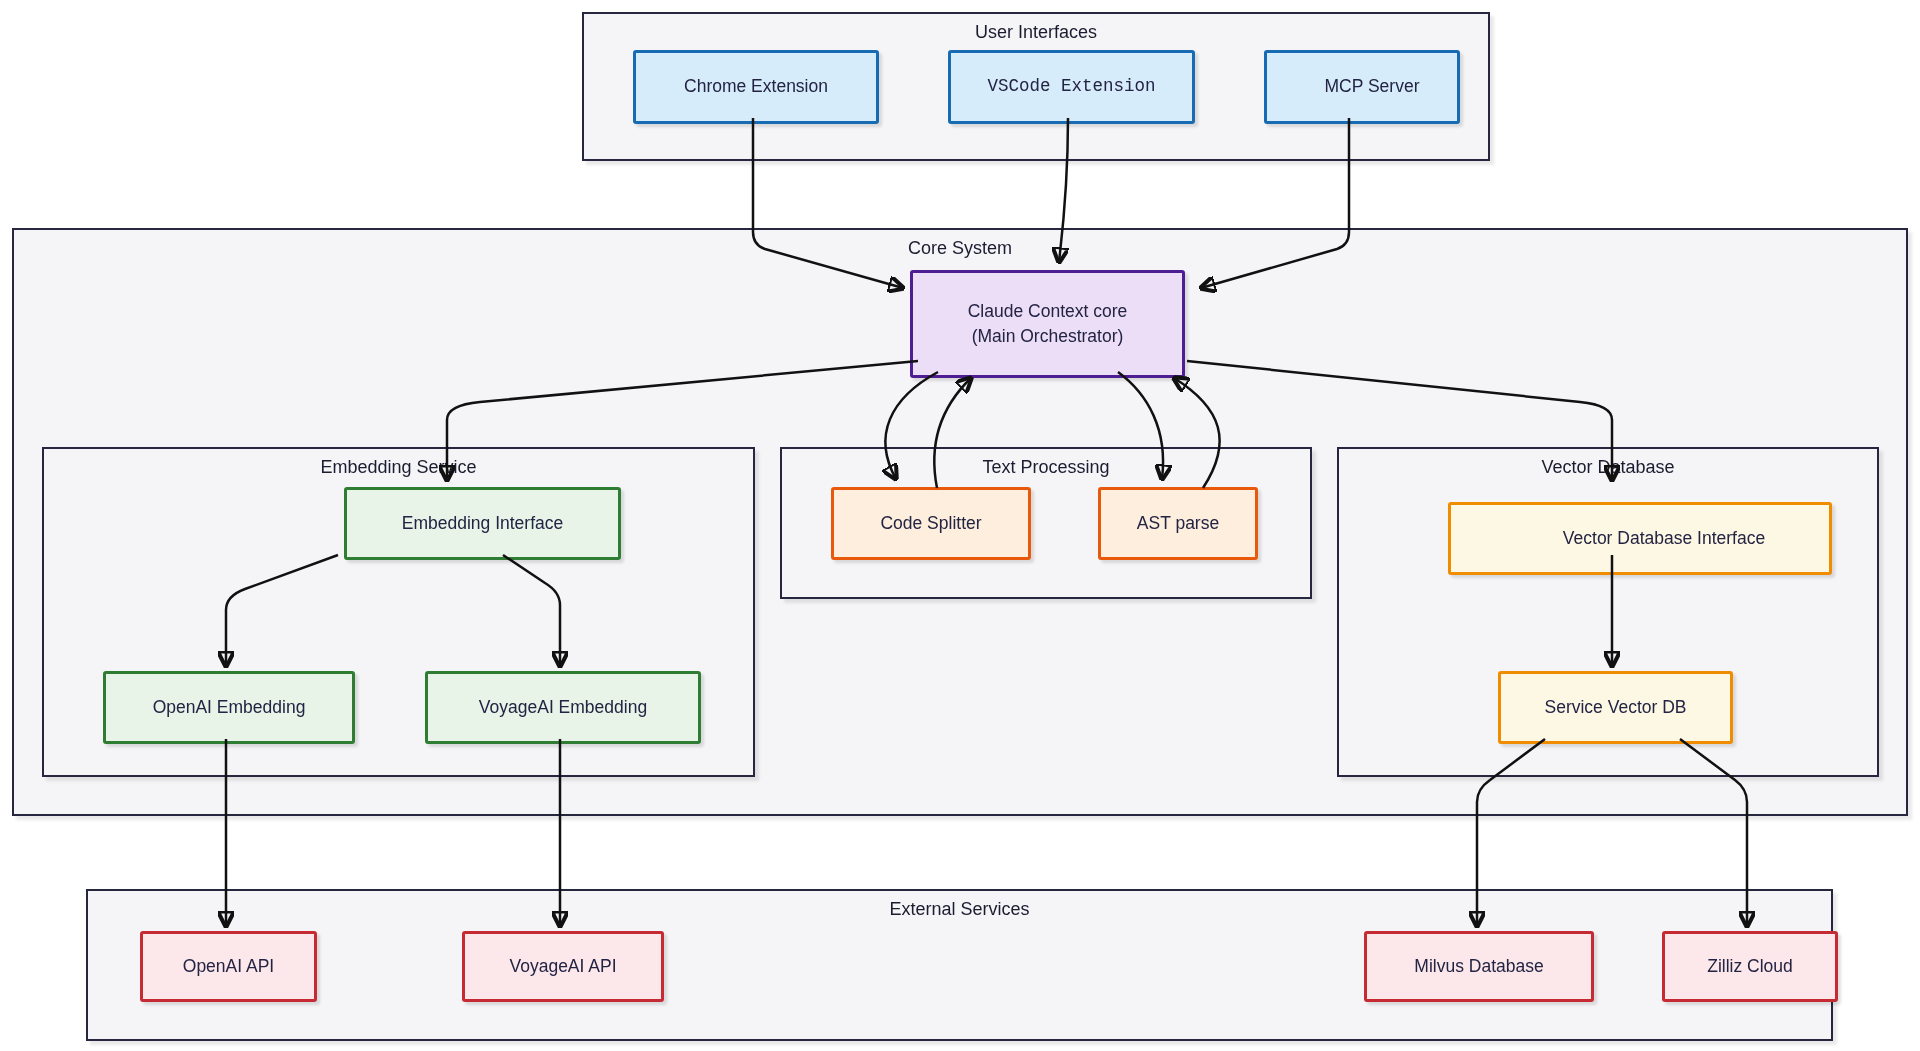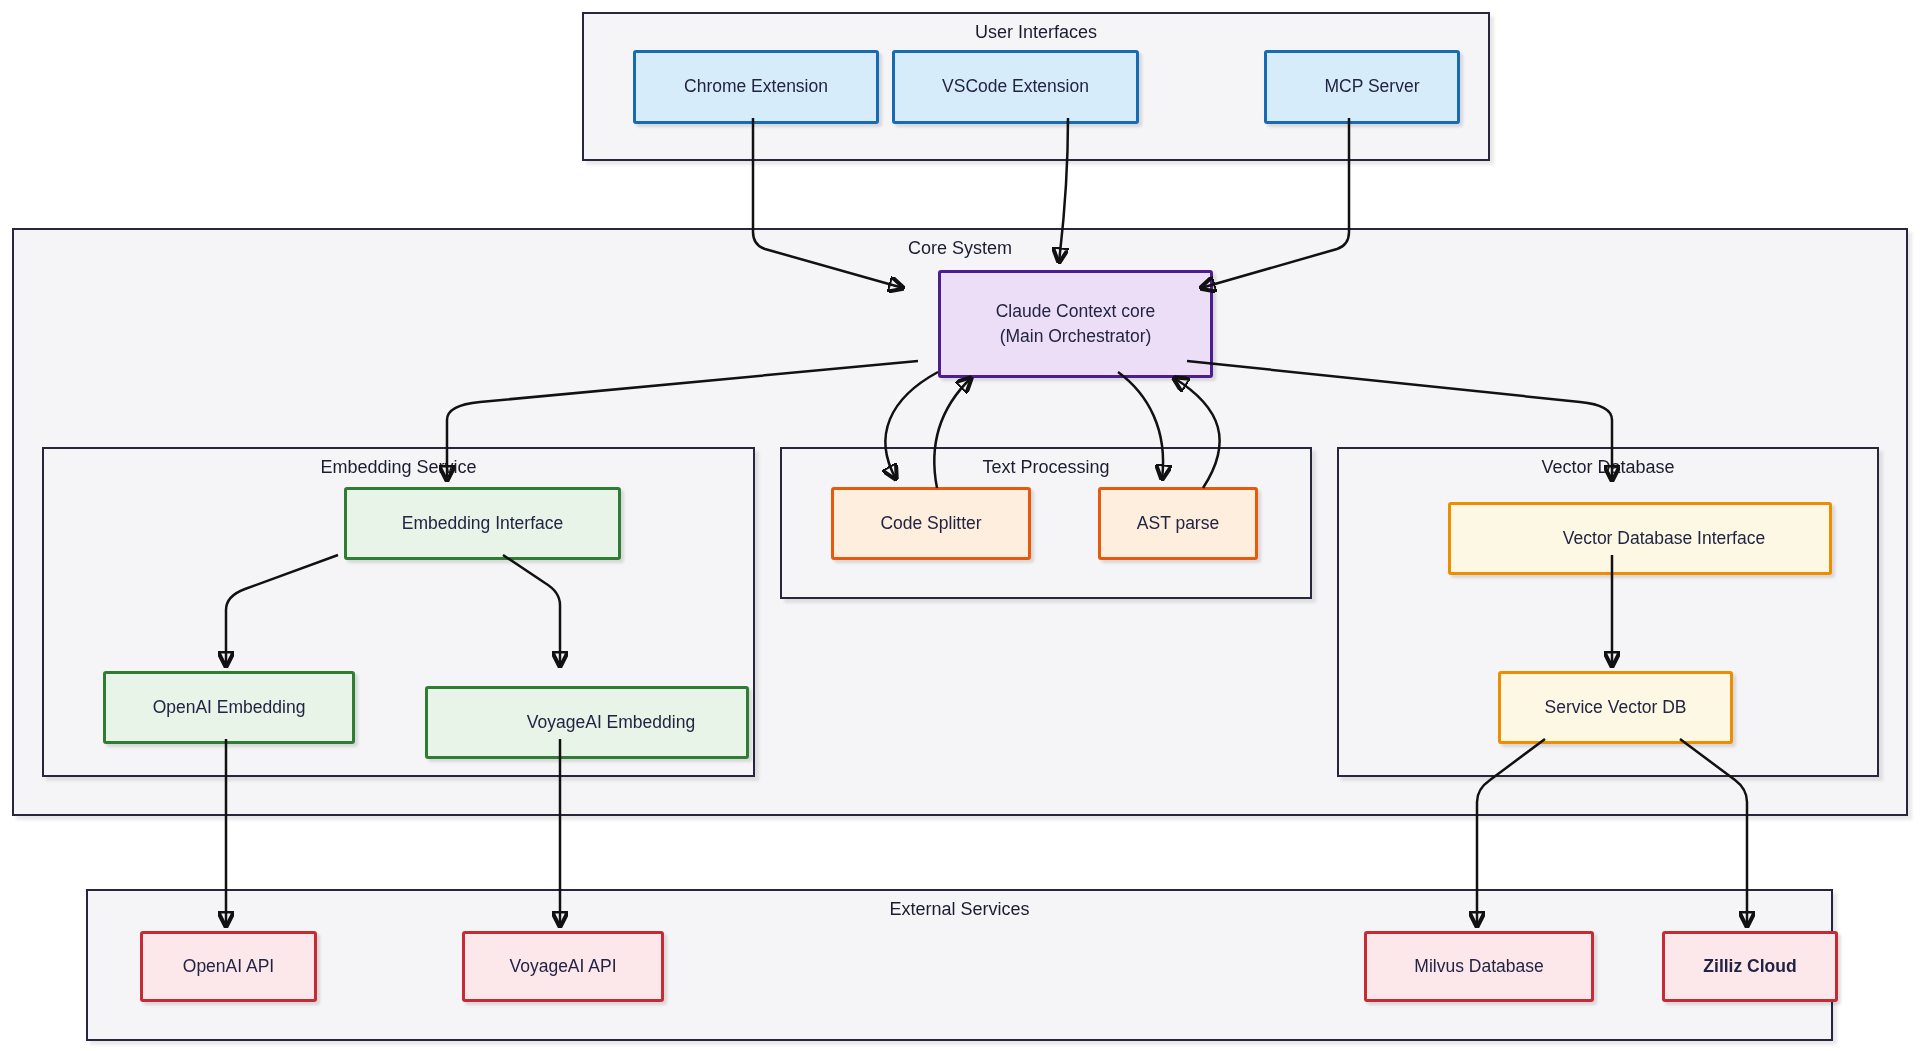--- a/index.html
+++ b/index.html
@@ -55,42 +55,42 @@
 
   <div class="container" style="left:1337px;top:447px;width:538px;height:326px;">
     <div class="container-label">Vector Database</div>
   </div>
 
   <div class="container" style="left:86px;top:889px;width:1743px;height:148px;">
     <div class="container-label">External Services</div>
   </div>
 
   <div class="node blue" style="left:633px;top:50px;width:240px;height:68px;">Chrome Extension</div>
-  <div class="node blue" style="left:892px;top:50px;width:241px;height:68px;">VSCode Extension</div>
+  <div class="node blue" style="left:948px;top:50px;width:241px;height:68px;font-family:Liberation Mono, monospace;">VSCode Extension</div>
   <div class="node blue" style="left:1264px;top:50px;width:170px;height:68px;padding-left:20px;">MCP Server</div>
 
-  <div class="node purple two-line" style="left:938px;top:270px;width:269px;height:102px;align-items:center;">
+  <div class="node purple two-line" style="left:910px;top:270px;width:269px;height:102px;align-items:center;">
     <span>Claude Context core</span>
     <span>(Main Orchestrator)</span>
   </div>
 
   <div class="node green" style="left:308px;top:487px;width:271px;height:67px;margin-left:36px;">Embedding Interface</div>
   <div class="node green" style="left:103px;top:671px;width:246px;height:67px;">OpenAI Embedding</div>
-  <div class="node green" style="left:425px;top:686px;width:270px;height:67px;padding-left:48px;">VoyageAI Embedding</div>
+  <div class="node green" style="left:425px;top:671px;width:270px;height:67px;">VoyageAI Embedding</div>
 
   <div class="node orange" style="left:831px;top:487px;width:194px;height:67px;">Code Splitter</div>
   <div class="node orange" style="left:1098px;top:487px;width:154px;height:67px;">AST parse</div>
 
   <div class="node yellow" style="left:1448px;top:502px;width:330px;height:67px;padding-left:48px;">Vector Database Interface</div>
   <div class="node yellow" style="left:1498px;top:671px;width:229px;height:67px;">Service Vector DB</div>
 
   <div class="node red" style="left:140px;top:931px;width:171px;height:65px;">OpenAI API</div>
   <div class="node red" style="left:462px;top:931px;width:196px;height:65px;">VoyageAI API</div>
   <div class="node red" style="left:1364px;top:931px;width:224px;height:65px;">Milvus Database</div>
-  <div class="node red" style="left:1662px;top:931px;width:170px;height:65px;font-weight:bold;">Zilliz Cloud</div>
+  <div class="node red" style="left:1662px;top:931px;width:170px;height:65px;">Zilliz Cloud</div>
 
   <svg class="edges" width="1920" height="1051" viewBox="0 0 1920 1051">
     <defs>
       <marker id="arrow" viewBox="0 0 10 10" refX="9" refY="5" markerWidth="6.5" markerHeight="6.5" orient="auto">
         <path d="M0,0 L10,5 L0,10 z" fill="#111" stroke="none"></path>
       </marker>
     </defs>
     <path d="M 753 118 L 753 232 Q 753 245 765 249 L 903 288" marker-end="url(#arrow)"></path>
     <path d="M 1068 118 C 1068 190 1062 235 1059 262" marker-end="url(#arrow)"></path>
     <path d="M 1349 118 L 1349 232 Q 1349 245 1337 249 L 1201 288" marker-end="url(#arrow)"></path>

